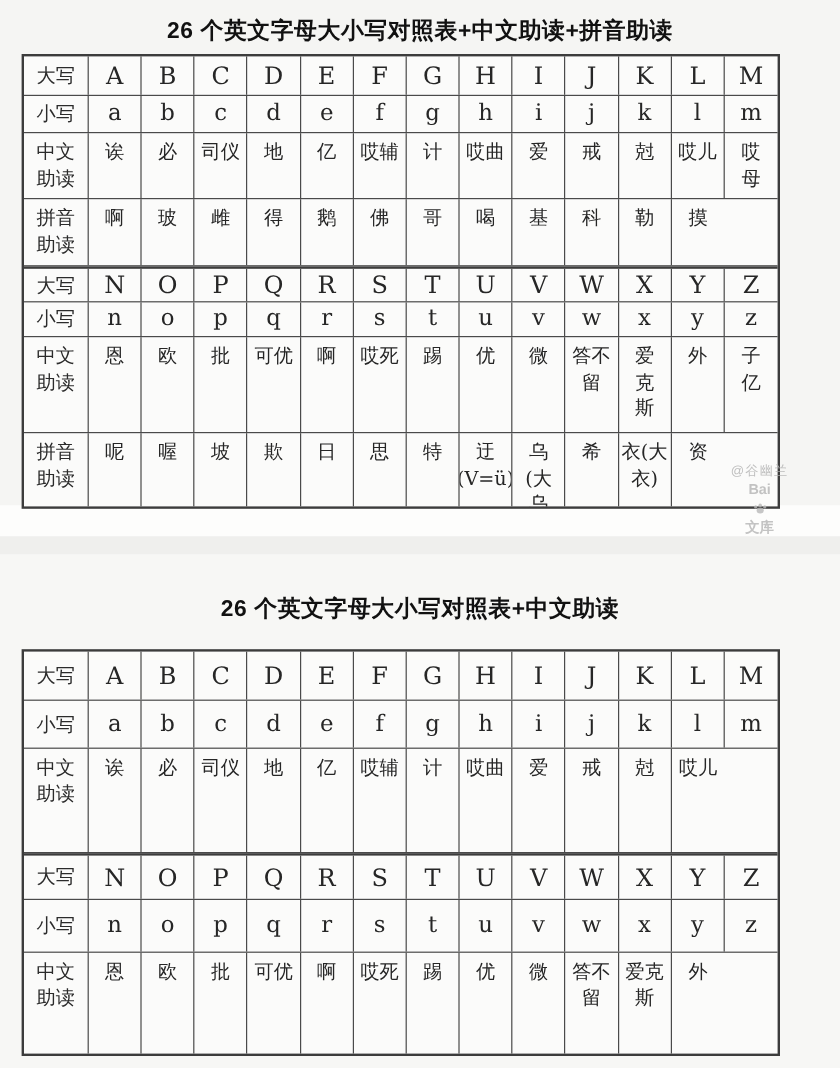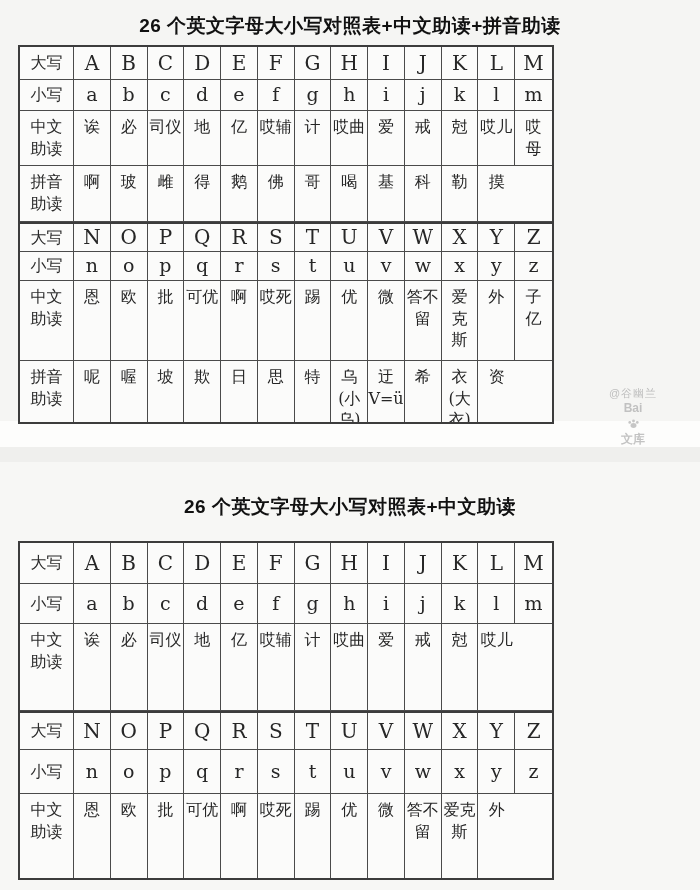--- a/index.html
+++ b/index.html
@@ -24,21 +24,21 @@
     text-align:center;
     font-family:"Liberation Sans","DejaVu Sans",sans-serif;
     font-weight:700; font-size:19px; color:#111;
     letter-spacing:0.5px;
     margin:0;
   }
   #title1 { top:13px; }
   #title2 { top:480px;margin-top:14px; }
 
   .grid-table {
-    position:absolute; left:18px; width:536px;
+    position:absolute; left:18px; width:632px;
     border:2px solid #3c3c3c;
     background:#fbfbfa;
     box-sizing:border-box;
   }
   #table1 { top:45px; }
   #table2 { top:541px; }
 
   .trow {
     display:grid;
     grid-template-columns:54px repeat(13, 1fr);
@@ -222,24 +222,24 @@
       <div class="trow r7 row-py">
         <div class="cell hcell">拼音
 助读</div>
         <div class="cell">呢</div>
         <div class="cell">喔</div>
         <div class="cell">坡</div>
         <div class="cell">欺</div>
         <div class="cell">日</div>
         <div class="cell">思</div>
         <div class="cell">特</div>
-        <div class="cell">乌(小
-乌)</div>
         <div class="cell">迂
 (V=ü)</div>
+        <div class="cell">乌 (大
+乌</div>
         <div class="cell">希</div>
         <div class="cell">衣(大
 衣)</div>
         <div class="cell">资</div>
       </div>
     </div>
 
   <h1 class="title" id="title2">26 个英文字母大小写对照表+中文助读</h1>
   <div class="grid-table t2" id="table2">
       <div class="trow r0 row-upper">

